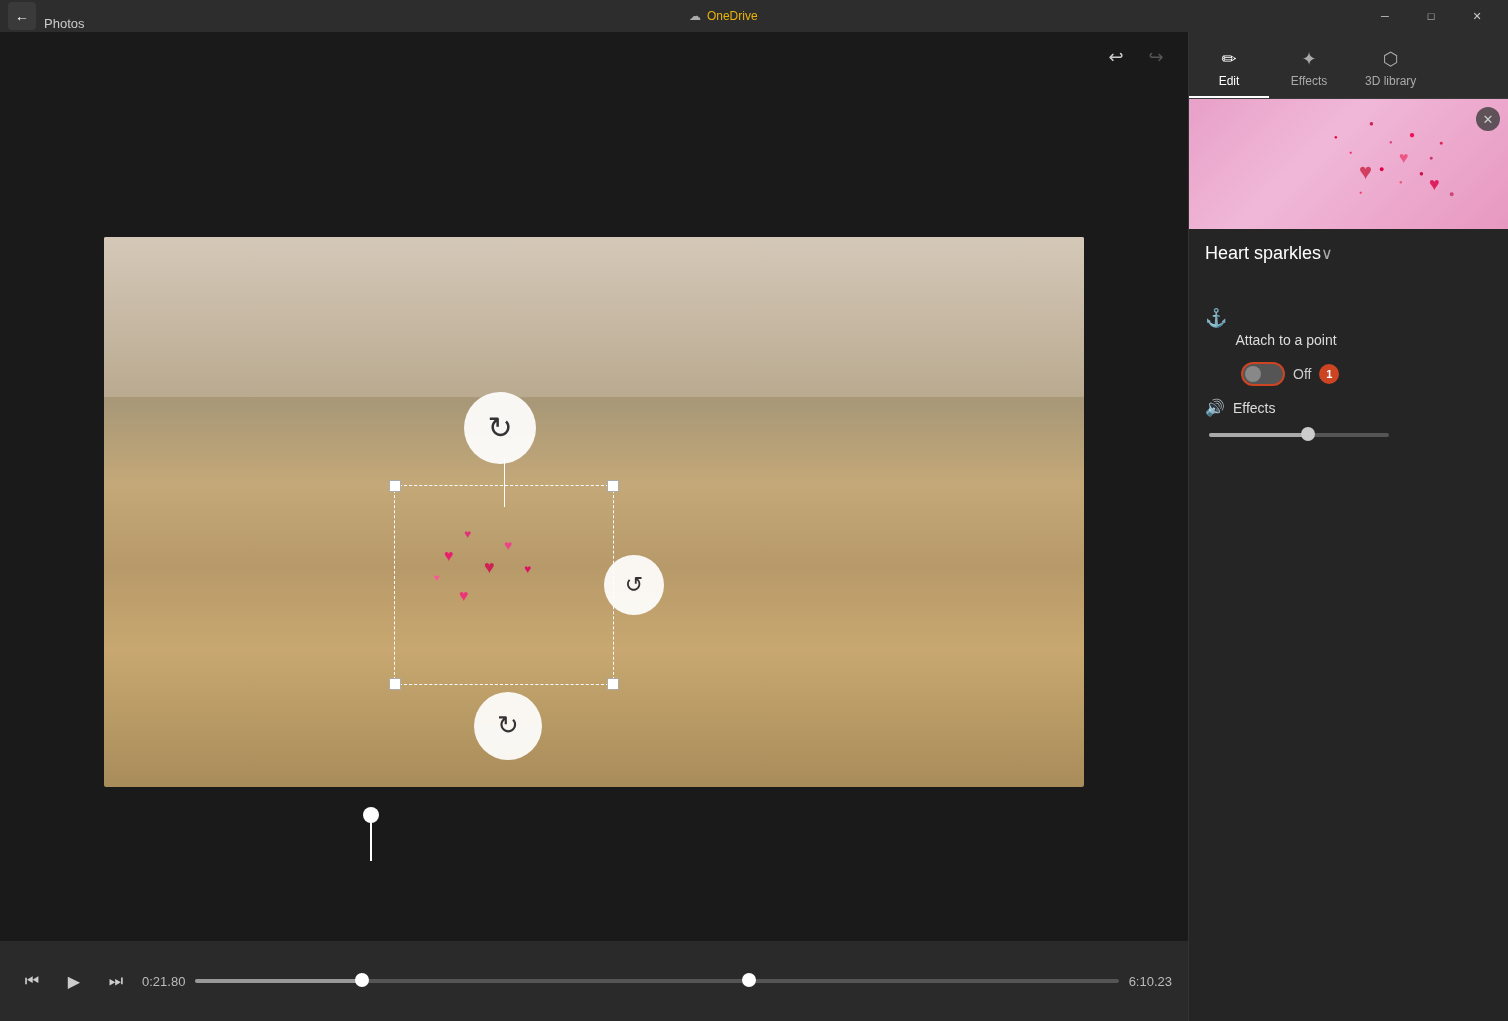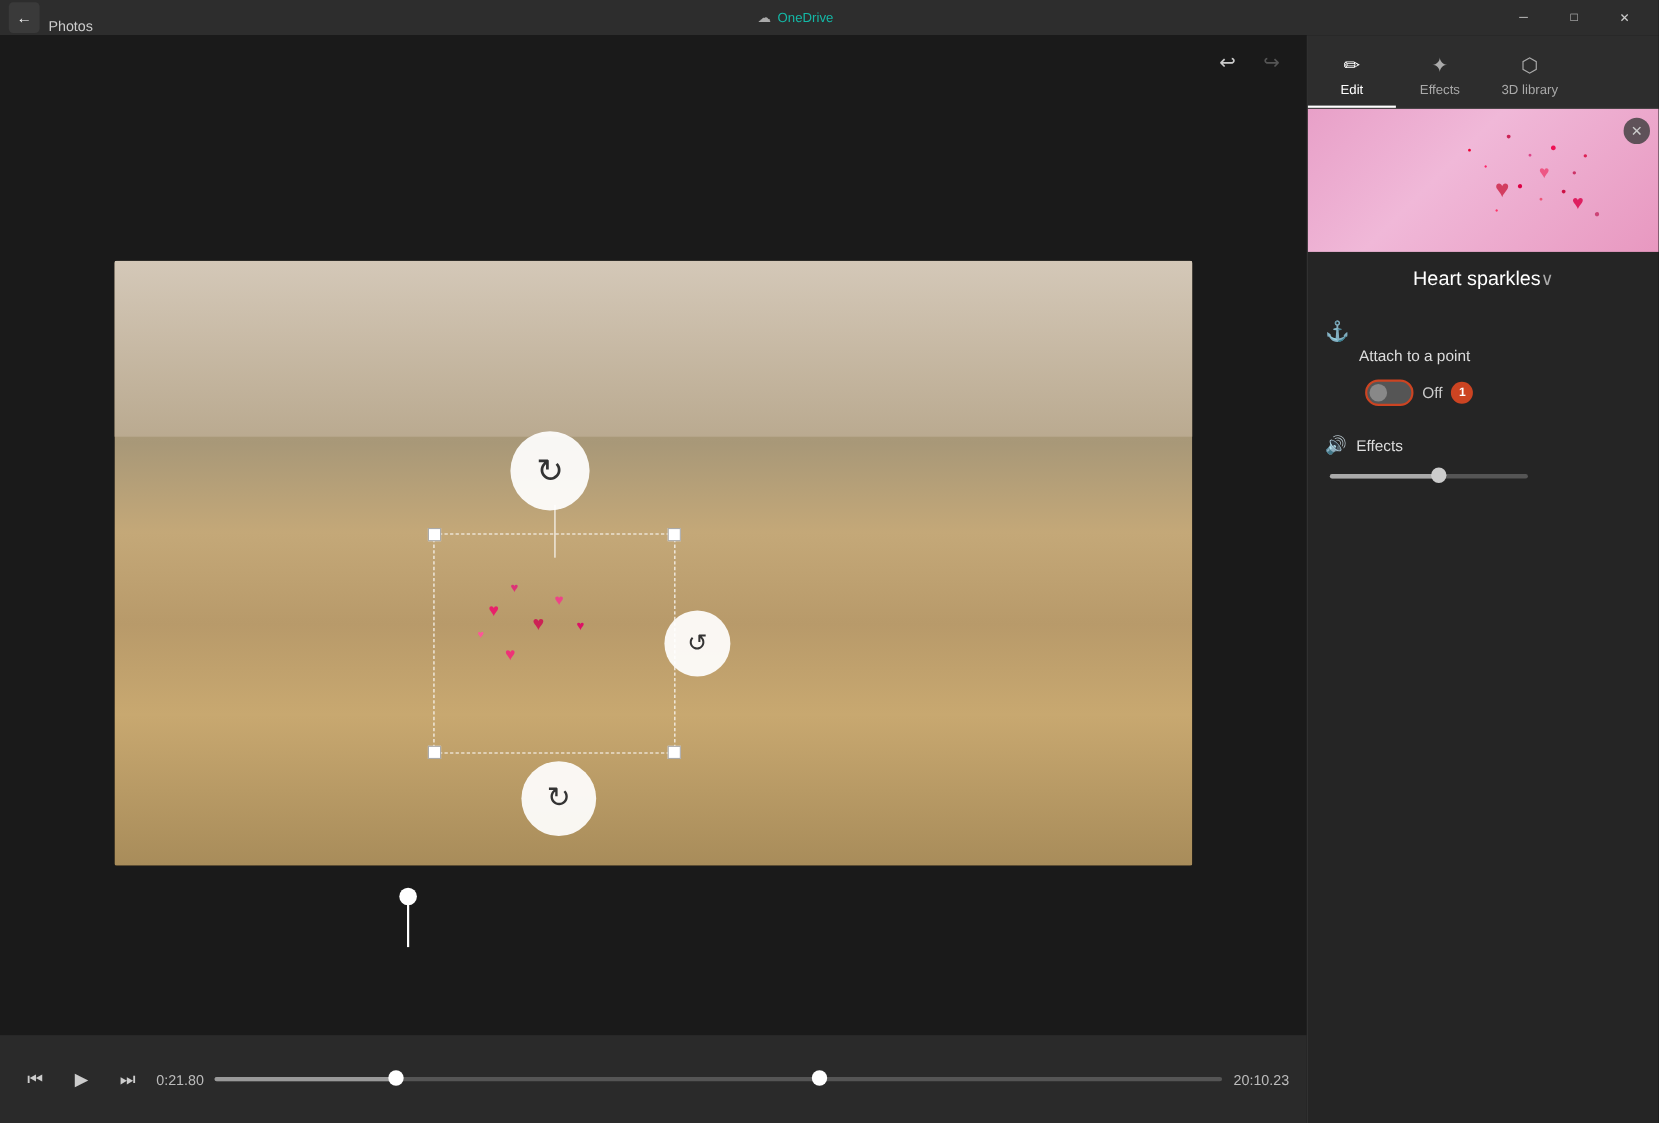--- a/index.html
+++ b/index.html
@@ -35,21 +35,21 @@
       border-radius: 4px;
       display: flex; align-items: center; justify-content: center;
       cursor: pointer;
       font-size: 14px;
     }
     .app-title { font-size: 13px; color: #ccc; margin-top: 14px; }
     .onedrive-section {
       display: flex; align-items: center; gap: 6px;
     }
     .onedrive-logo { font-size: 12px; color: #aaa; }
-    .onedrive-text { font-size: 12px; color: #14b8a6; }
+    .onedrive-text { font-size: 12px; color: #eab308; }
     .window-controls { display: flex; gap: 0; }
     .win-btn {
       width: 46px; height: 32px;
       display: flex; align-items: center; justify-content: center;
       cursor: pointer; font-size: 11px; color: #ccc;
     }
 
     
     .main-layout {
       display: flex;
@@ -322,22 +322,22 @@
     }
 
     
     .effect-details {
       padding: 14px 16px;
       flex: 1;
     }
     .effect-title-row {
       display: flex;
       align-items: center;
-      justify-content: center;
-      margin-bottom: 7px;
+      justify-content: flex-start;
+      margin-bottom: 24px;
     }
     .effect-title {
       font-size: 18px;
       font-weight: 400;
       color: #fff;
     }
     .collapse-btn {
       color: #aaa;
       cursor: pointer;
       font-size: 16px;
@@ -350,21 +350,21 @@
       margin-bottom: 14px;
       cursor: pointer;
     }
     .anchor-icon { font-size: 18px; color: #ccc; }
     .attach-label { font-size: 14px; color: #ddd; margin-top: 44px; }
 
     .toggle-row {
       display: flex;
       align-items: center;
       gap: 8px;
-      margin-bottom: 26px;
+      margin-bottom: 12px;
       padding-left: 36px;
     }
     .toggle-switch {
       width: 44px; height: 24px;
       background: #555;
       border-radius: 12px;
       position: relative;
       cursor: pointer;
       border: 2px solid #cc4422;
     }
@@ -537,21 +537,21 @@
       </div>
       <div class="playback-btn">
         <span>⏭</span>
       </div>
       <span class="time-label">0:21.80</span>
       <div class="progress-track">
         <div class="progress-fill"></div>
         <div class="progress-thumb"></div>
         <div class="progress-range-end"></div>
       </div>
-      <span class="time-label">20:10.23</span>
+      <span class="time-label">6:10.23</span>
     </div>
 
   </div>
 
   <div class="right-panel">
 
     <div class="panel-tabs">
       <div class="panel-tab active">
         <span class="tab-icon">✏</span>
         <span>Edit</span>

